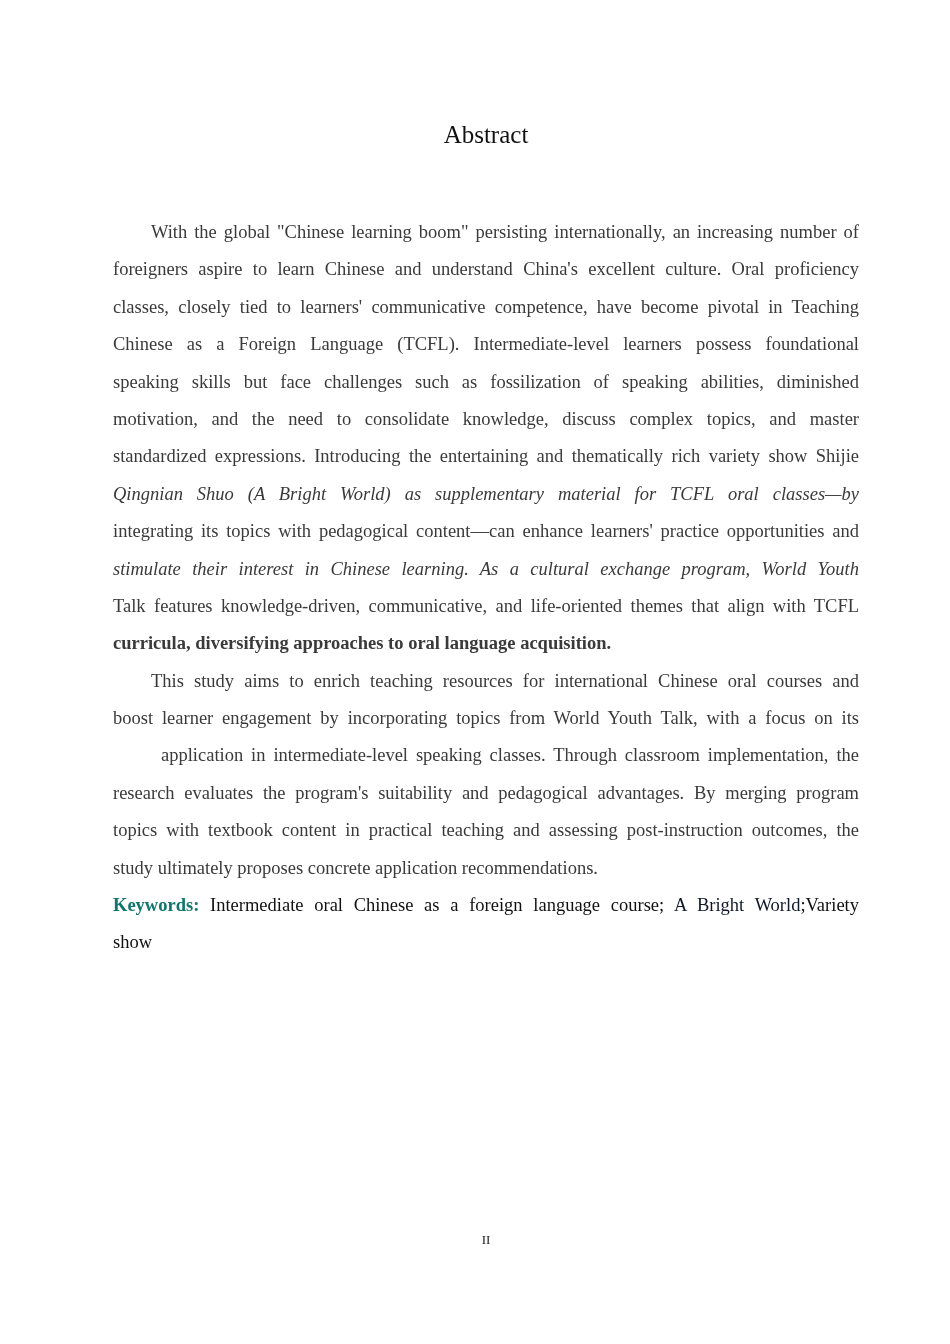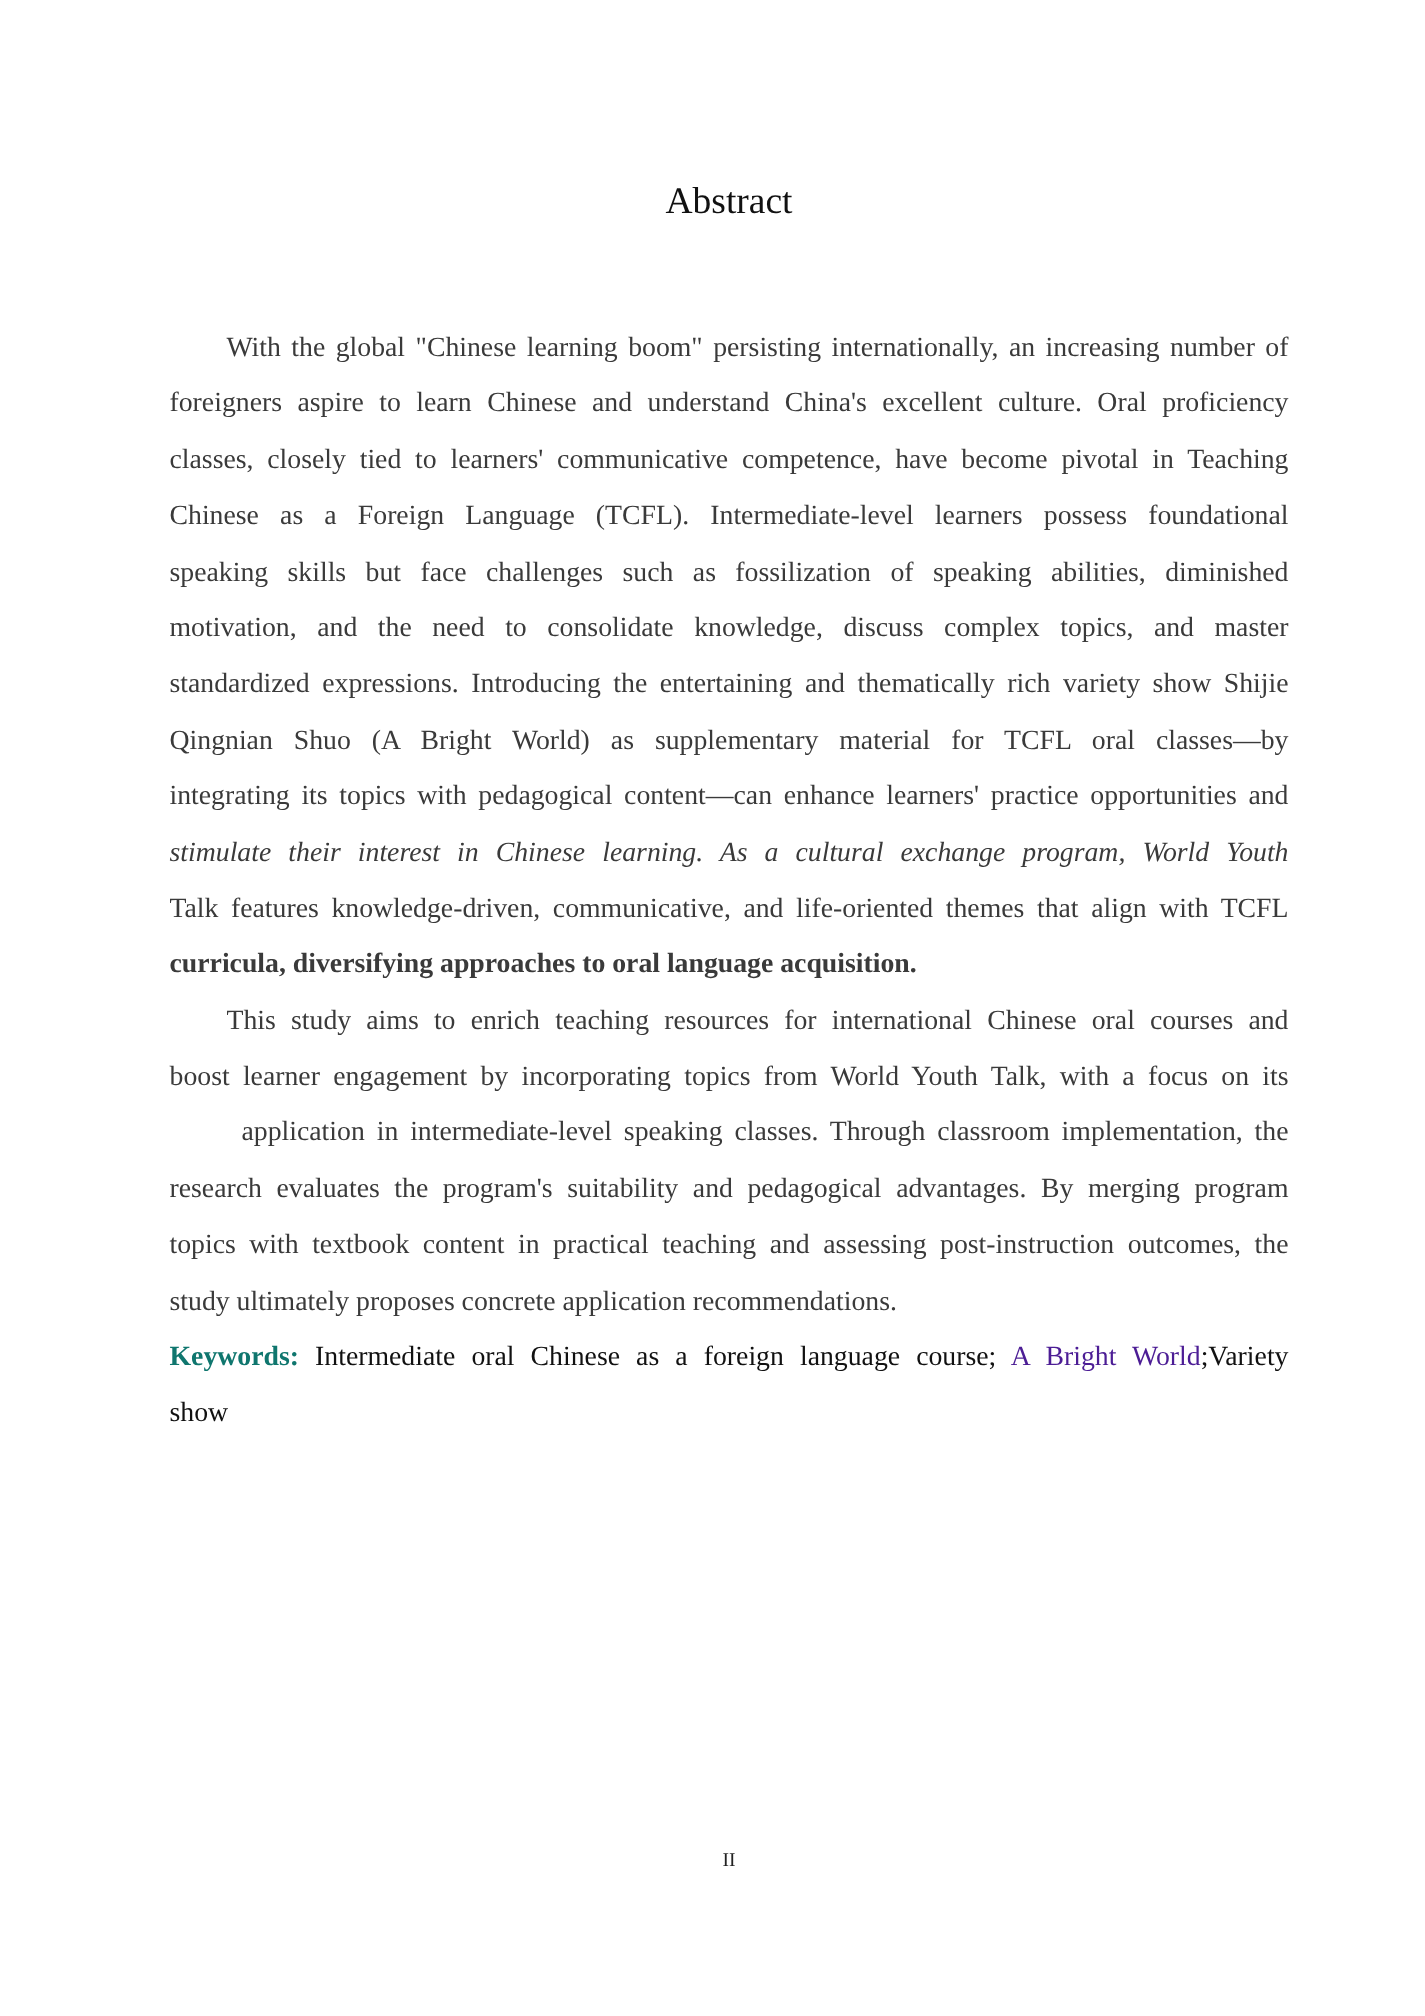--- a/index.html
+++ b/index.html
@@ -18,21 +18,21 @@
     }
     .line {
       height: 37.4px; line-height: 26px;
       text-align: justify; text-align-last: justify;
       white-space: nowrap; overflow: visible;
     }
     .line.indent { padding-left: 38px; }
     .line.last { text-align-last: left; }
     .kw { color: #111; }
     .kw b { color: #0f766e; font-weight: bold; }
-    .kw .gray { color: #4c1d95; margin-top: 40px; }
+    .kw .gray { color: #0f172a; margin-top: 40px; }
     .pagenum {
       position: absolute; left: 0; width: 972px; top: 1232px;
       text-align: center;
       font-family: "Liberation Serif", serif;
       font-size: 13px; color: #222;
     }
   </style>
 </head>
 <body>
 
@@ -41,21 +41,21 @@
 
   <div class="body">
     <div>
       <div class="line indent" style="white-space: normal;">With the global "Chinese learning boom" persisting internationally, an increasing number of</div>
       <div class="line" style="white-space: normal;">foreigners aspire to learn Chinese and understand China's excellent culture. Oral proficiency</div>
       <div class="line" style="white-space: normal;">classes, closely tied to learners' communicative competence, have become pivotal in Teaching</div>
       <div class="line" style="white-space: normal;">Chinese as a Foreign Language (TCFL). Intermediate-level learners possess foundational</div>
       <div class="line" style="white-space: normal;">speaking skills but face challenges such as fossilization of speaking abilities, diminished</div>
       <div class="line" style="white-space: normal;">motivation, and the need to consolidate knowledge, discuss complex topics, and master</div>
       <div class="line" style="white-space: normal;">standardized expressions. Introducing the entertaining and thematically rich variety show Shijie</div>
-      <div class="line" style="white-space: normal;">Qingnian Shuo (A Bright World) as supplementary material for TCFL oral classes—by</div>
+      <div class="line" style="white-space: normal; font-style: italic;">Qingnian Shuo (A Bright World) as supplementary material for TCFL oral classes—by</div>
       <div class="line" style="white-space: normal;">integrating its topics with pedagogical content—can enhance learners' practice opportunities and</div>
       <div class="line" style="white-space: normal; font-style: italic;">stimulate their interest in Chinese learning. As a cultural exchange program, World Youth</div>
       <div class="line" style="white-space: normal;">Talk features knowledge-driven, communicative, and life-oriented themes that align with TCFL</div>
       <div class="line last" style="white-space: normal; font-weight: bold;">curricula, diversifying approaches to oral language acquisition.</div>
     </div>
     <div>
       <div class="line indent" style="white-space: normal;">This study aims to enrich teaching resources for international Chinese oral courses and</div>
       <div class="line" style="white-space: normal;">boost learner engagement by incorporating topics from World Youth Talk, with a focus on its</div>
       <div class="line" style="white-space: normal; margin-left: 48px;">application in intermediate-level speaking classes. Through classroom implementation, the</div>
       <div class="line" style="white-space: normal;">research evaluates the program's suitability and pedagogical advantages. By merging program</div>

